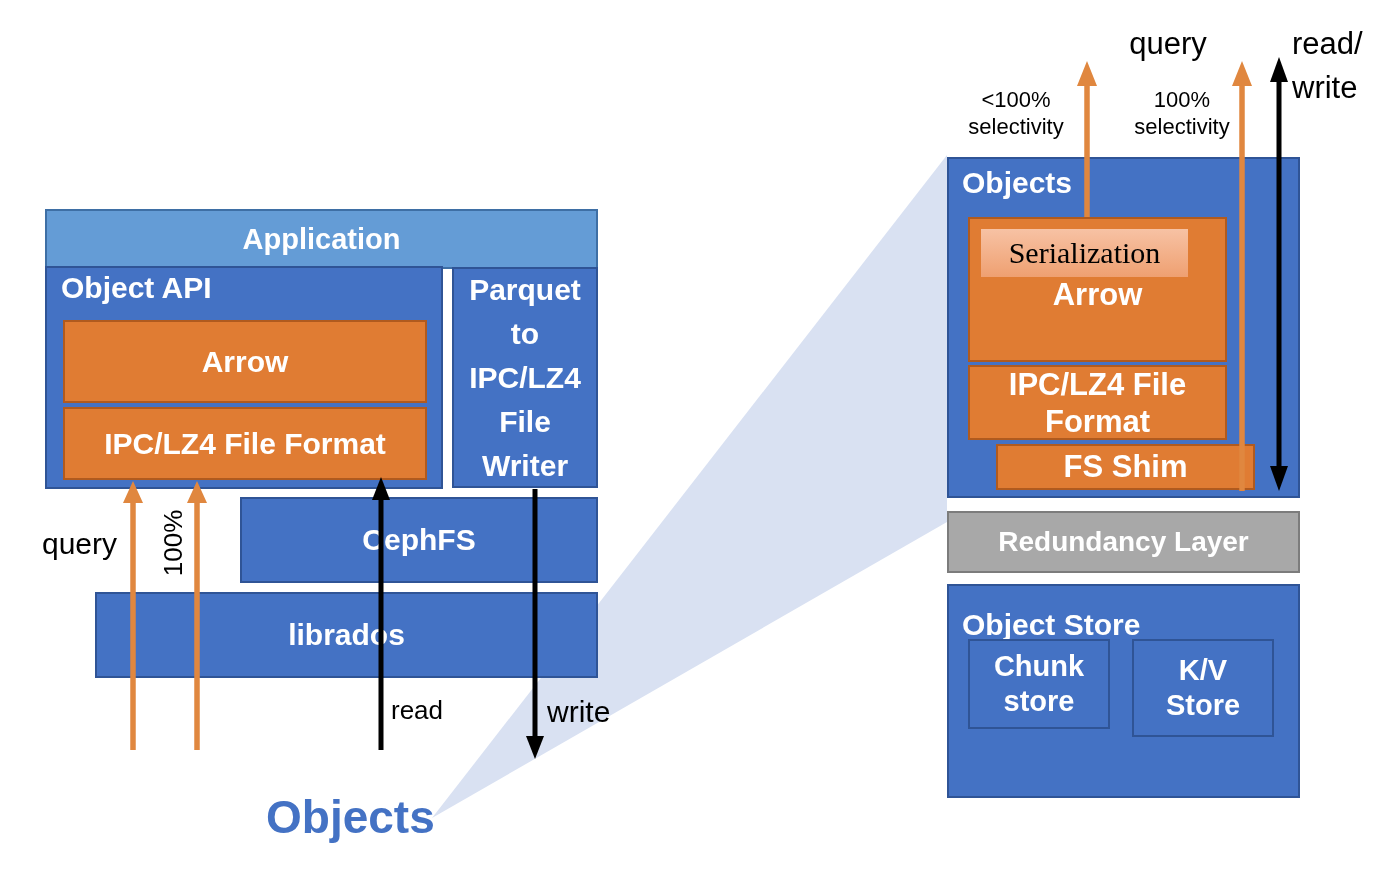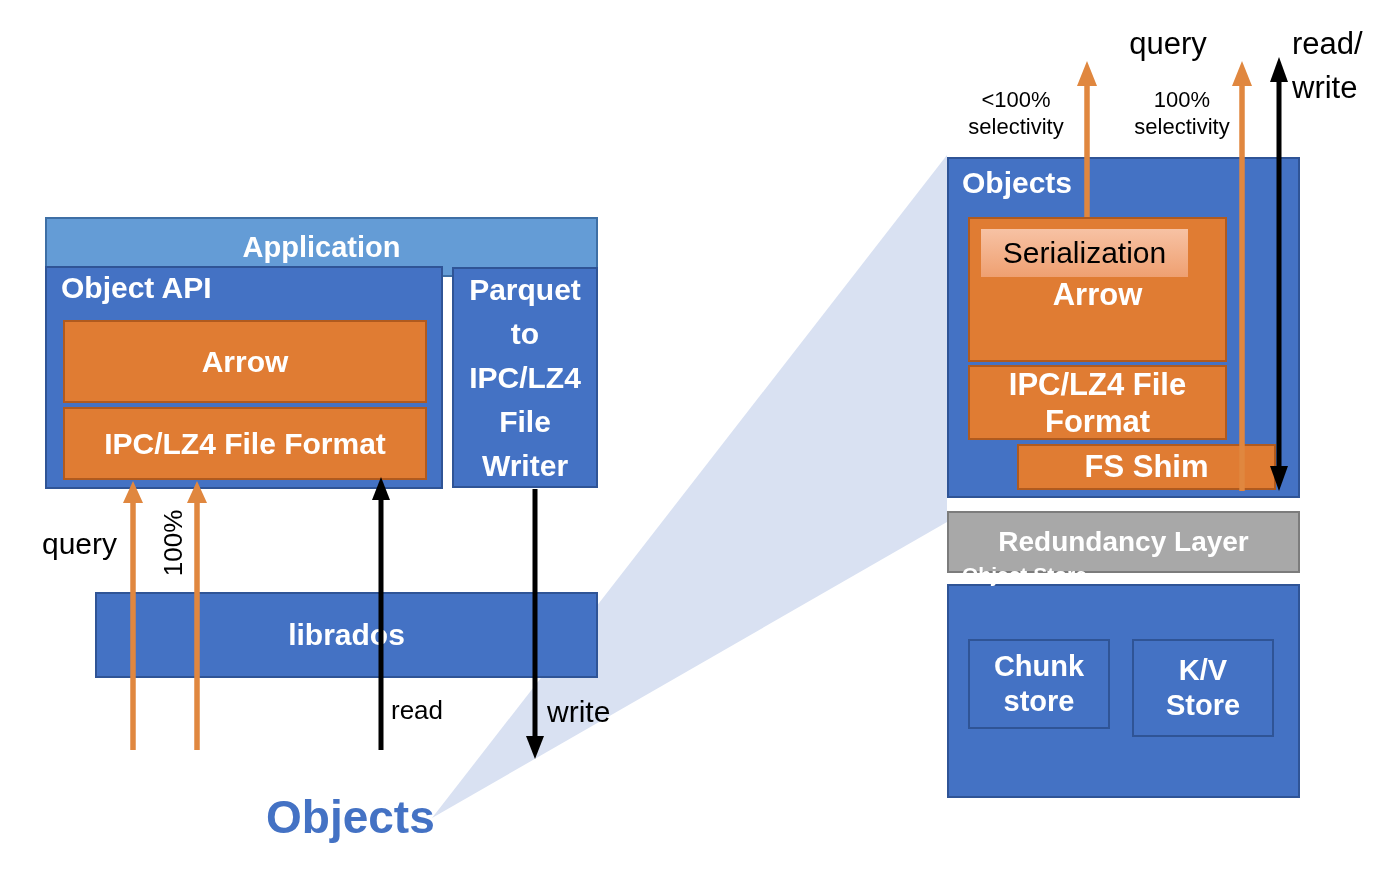--- a/index.html
+++ b/index.html
@@ -28,61 +28,62 @@
 </style>
 </head>
 <body>
 
 <div id="stage">
 
   <svg class="layer" width="1400" height="874">
     <polygon points="432,818 947,155 947,522" style="fill:var(--lavender)"></polygon>
   </svg>
 
-  <div class="box lightblue" style="left:45px; top:217px; width:553px; height:60px; font-size:29px;">Application</div>
+  <div class="box lightblue" style="left:45px; top:209px; width:553px; height:60px; font-size:29px;">Application</div>
 
   <div class="box blue" style="left:45px; top:266px; width:398px; height:223px;"></div>
   <div class="corner-title" style="left:61px; top:271px; font-size:30px;">Object API</div>
 
   <div class="box orangebox" style="left:63px; top:320px; width:364px; height:83px; font-size:30px;">Arrow</div>
 
   <div class="box orangebox" style="left:63px; top:407px; width:364px; height:73px; font-size:30px;">IPC/LZ4 File Format</div>
 
   <div class="box blue" style="left:452px; top:267px; width:146px; height:221px; font-size:30px; line-height:44px;">Parquet
 to
 IPC/LZ4
 File
 Writer</div>
 
+  <div class="box blue" style="left:240px; top:497px; width:358px; height:86px; font-size:30px;">CephFS</div>
 
   <div class="box blue" style="left:95px; top:592px; width:503px; height:86px; font-size:30px;">librados</div>
 
   <div class="ann" style="left:42px; top:527px; font-size:30px;">query</div>
   <div class="ann" style="left:173px; top:543px; font-size:26px; transform:translate(-50%,-50%) rotate(-90deg);">100%</div>
   <div class="ann" style="left:391px; top:695px; font-size:26px;">read</div>
   <div class="ann" style="left:547px; top:695px; font-size:30px;">write</div>
 
   <div class="objects-caption" style="left:266px; top:790px; font-size:46px;">Objects</div>
 
   <div class="box blue" style="left:947px; top:157px; width:353px; height:341px;"></div>
   <div class="corner-title" style="left:962px; top:166px; font-size:30px;">Objects</div>
 
   <div class="box orangebox" style="left:968px; top:217px; width:259px; height:145px;"></div>
-  <div class="box peachbox" style="left:981px; top:229px; width:207px; height:48px; font-size:30px;">Serialization</div>
+  <div class="box peachbox" style="left:981px; top:229px; width:207px; height:48px; font-size:30px;font-family:Liberation Serif, serif;">Serialization</div>
   <div class="corner-title" style="left:968px; top:277px; width:259px; text-align:center; font-size:31px;">Arrow</div>
 
   <div class="box orangebox" style="left:968px; top:365px; width:259px; height:75px; font-size:31px; line-height:37px;">IPC/LZ4 File
 Format</div>
 
-  <div class="box orangebox" style="left:1017px; top:444px; width:259px; height:46px; font-size:31px;">FS Shim</div>
+  <div class="box orangebox" style="left:996px; top:444px; width:259px; height:46px; font-size:31px;">FS Shim</div>
 
   <div class="box graybox" style="left:947px; top:511px; width:353px; height:62px; font-size:28px;">Redundancy Layer</div>
 
   <div class="box blue" style="left:947px; top:584px; width:353px; height:214px;"></div>
-  <div class="corner-title" style="left:962px; top:563px; font-size:21px;">Object Store</div>
+  <div class="corner-title" style="left:962px; top:608px; font-size:30px;">Object Store</div>
 
   <div class="box blue" style="left:968px; top:639px; width:142px; height:90px; font-size:29px; border-width:2px;">Chunk
 store</div>
   <div class="box blue" style="left:1132px; top:639px; width:142px; height:98px; font-size:29px; border-width:2px;">K/V
 Store</div>
 
   <div class="ann" style="left:1128px; top:26px; width:80px; text-align:center; font-size:31px;">query</div>
   <div class="ann" style="left:1292px; top:22px; font-size:31px; line-height:44px;">read/
 write</div>
   <div class="ann" style="left:958px; top:86px; width:116px; text-align:center; font-size:22px; line-height:27px;">&lt;100%

